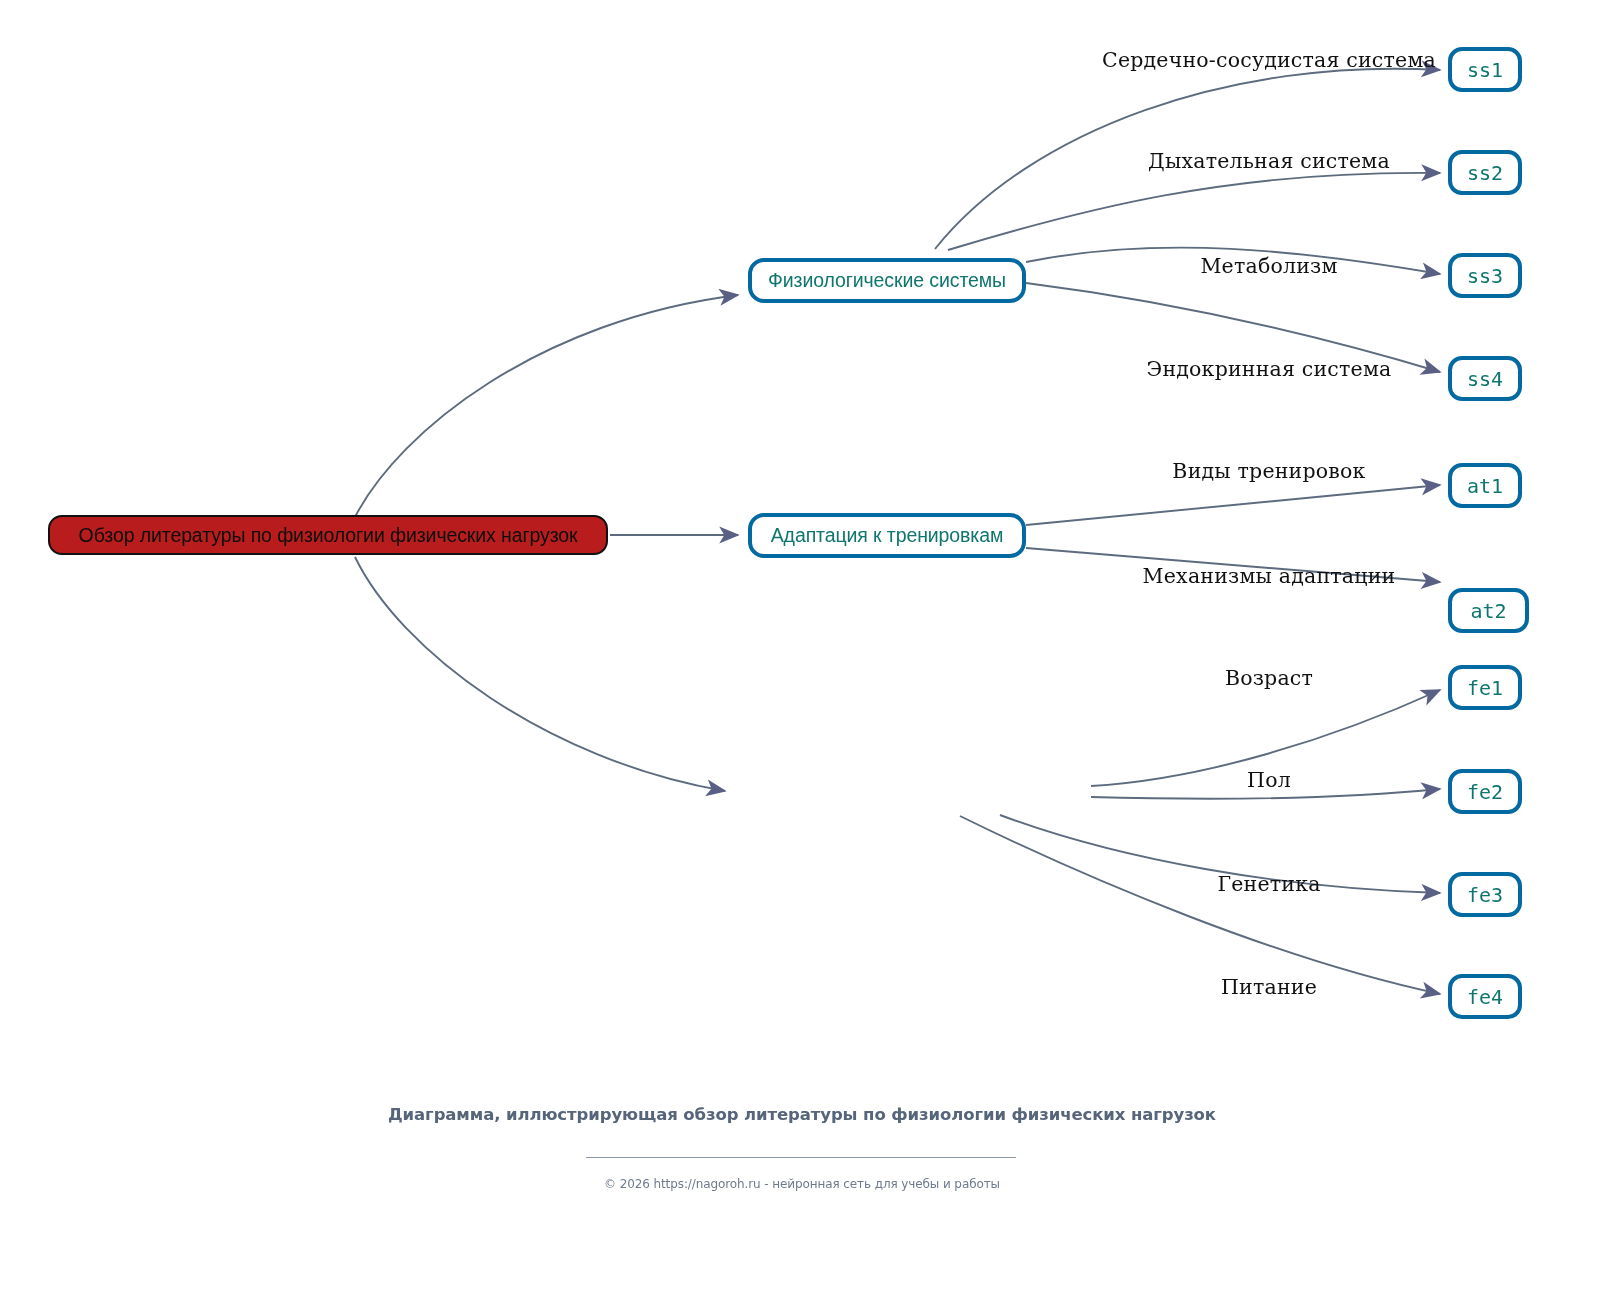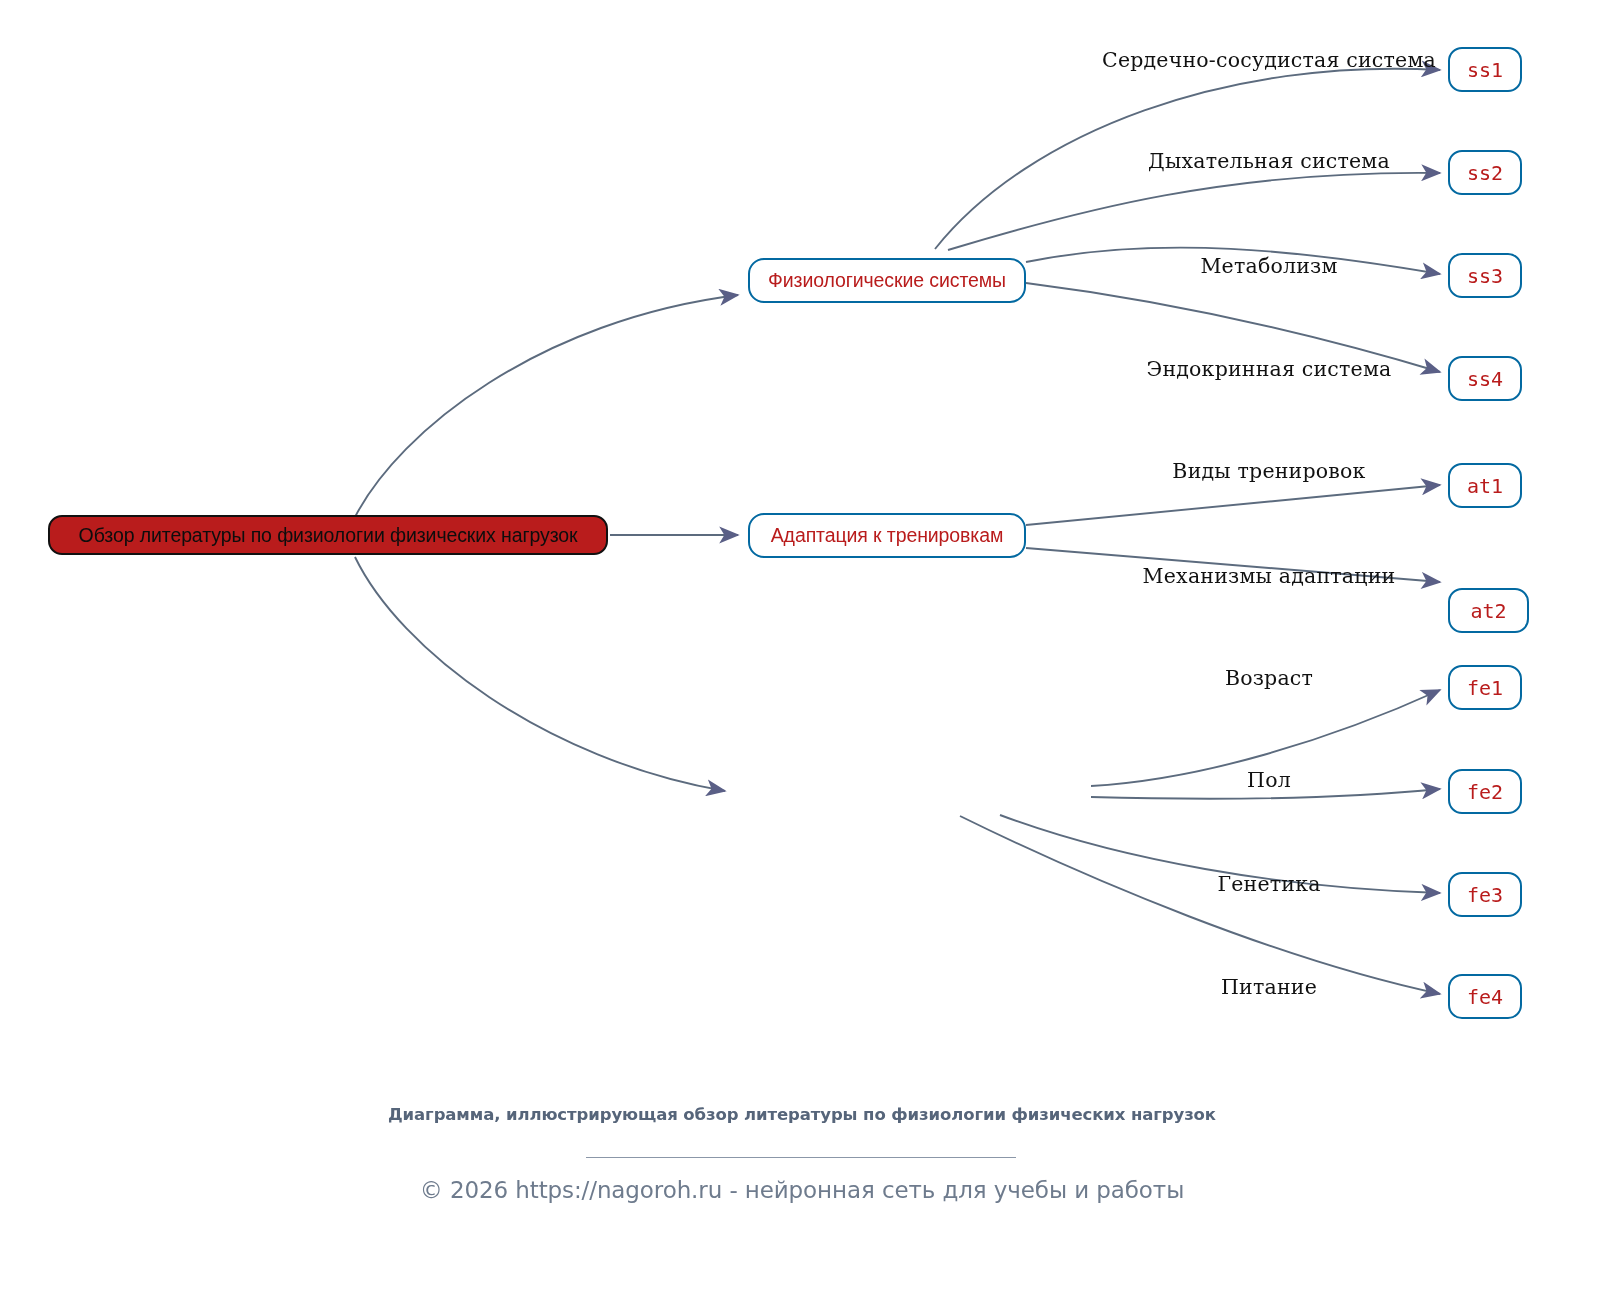--- a/index.html
+++ b/index.html
@@ -30,23 +30,23 @@
 
   
   .node {
     position: absolute;
     box-sizing: border-box;
     display: flex;
     align-items: center;
     justify-content: center;
     white-space: nowrap;
     background: #ffffff;
-    border: 2px solid #0369a1;
+    border: 4px solid #0369a1;
     border-radius: 14px;
-    color: #b91c1c;
+    color: #0f766e;
   }
   .node.root {
     background: #b91c1c;
     border: 2px solid #111111;
     border-radius: 14px;
     font-size: 19.5px;
     color: #0d0d0d;
     letter-spacing: -0.1px;
   }
   .node.branch {
@@ -89,21 +89,21 @@
     position: absolute;
     height: 1px;
     background: #8b97a8;
   }
   .copyright {
     position: absolute;
     left: 0;
     right: 0;
     text-align: center;
     font-family: "DejaVu Sans", "Liberation Sans", sans-serif;
-    font-size: 23px;
+    font-size: 12px;
     color: #6e7b8d;
     letter-spacing: -0.1px;
   }
 </style>
 </head>
 <body>
 
 <div id="canvas">
 
   <svg id="edges" viewBox="0 0 1604 1300" width="1604" height="1300" xmlns="http://www.w3.org/2000/svg">

